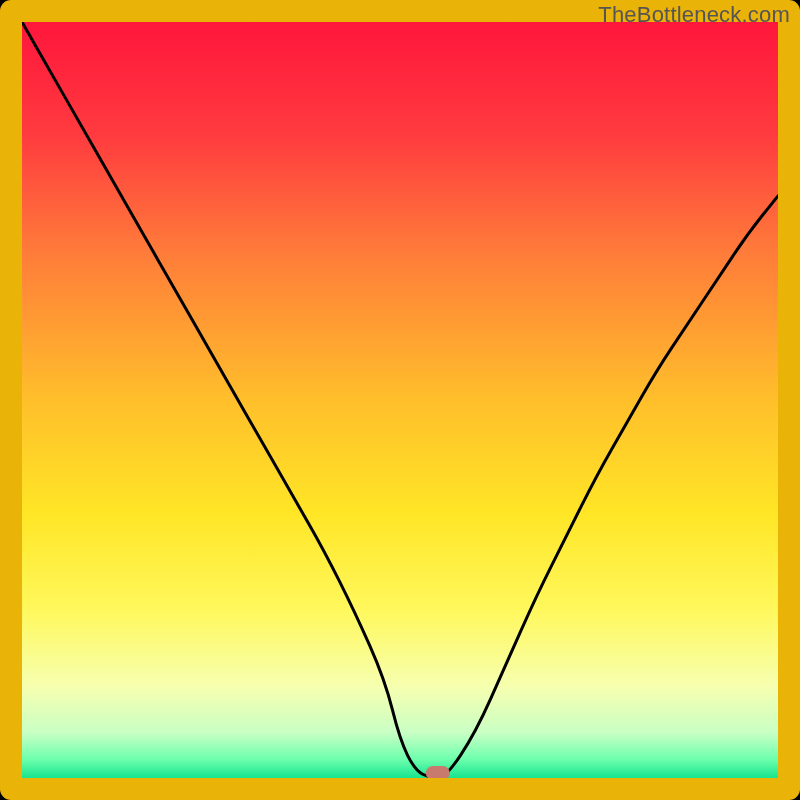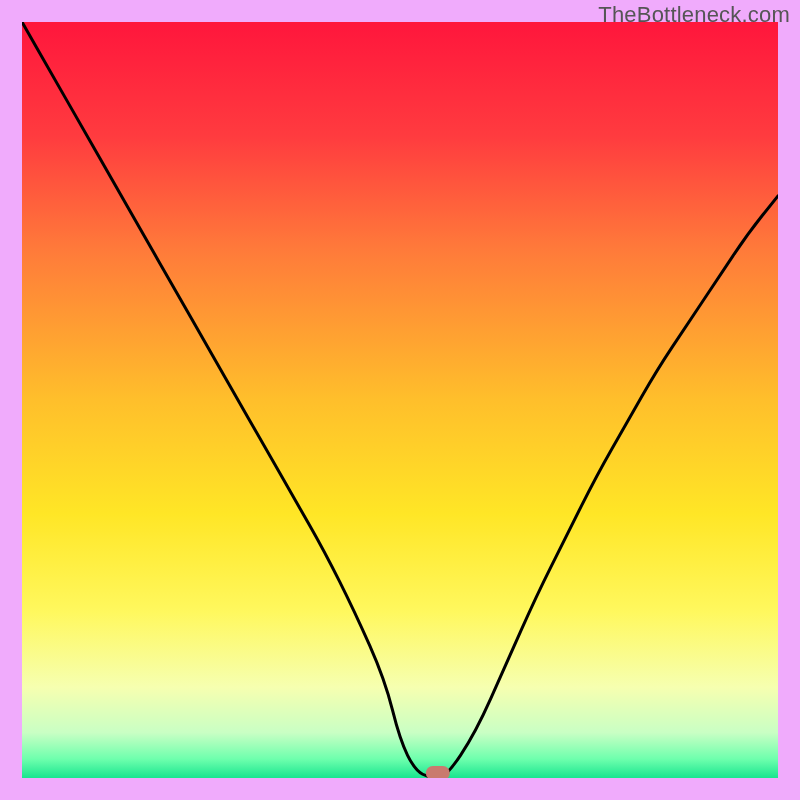--- a/index.html
+++ b/index.html
@@ -10,21 +10,22 @@
     background: #000;
     overflow: hidden;
     font-family: Arial, Helvetica, sans-serif;
   }
   .frame {
     position: absolute;
     left: 0;
     top: 0;
     width: 800px;
     height: 800px;
-    background: #f0abfc;
+    background: #eab308;
+    border-radius: 11px;
   }
   .watermark {
     position: absolute;
     top: 2px;
     right: 10px;
     color: #555;
     font-size: 22px;
     font-weight: 500;
     letter-spacing: 0.2px;
     z-index: 30;

